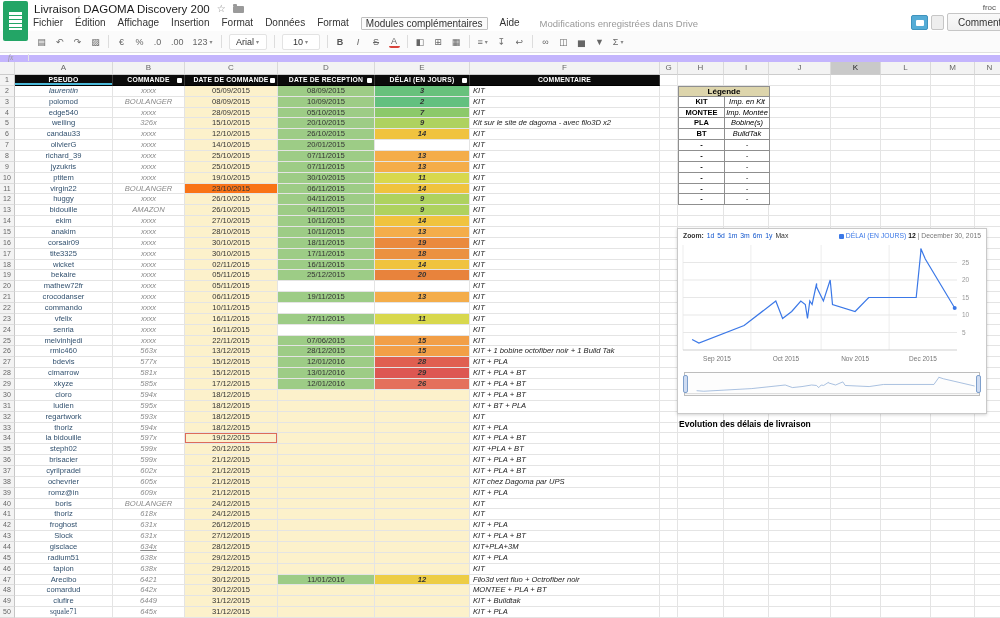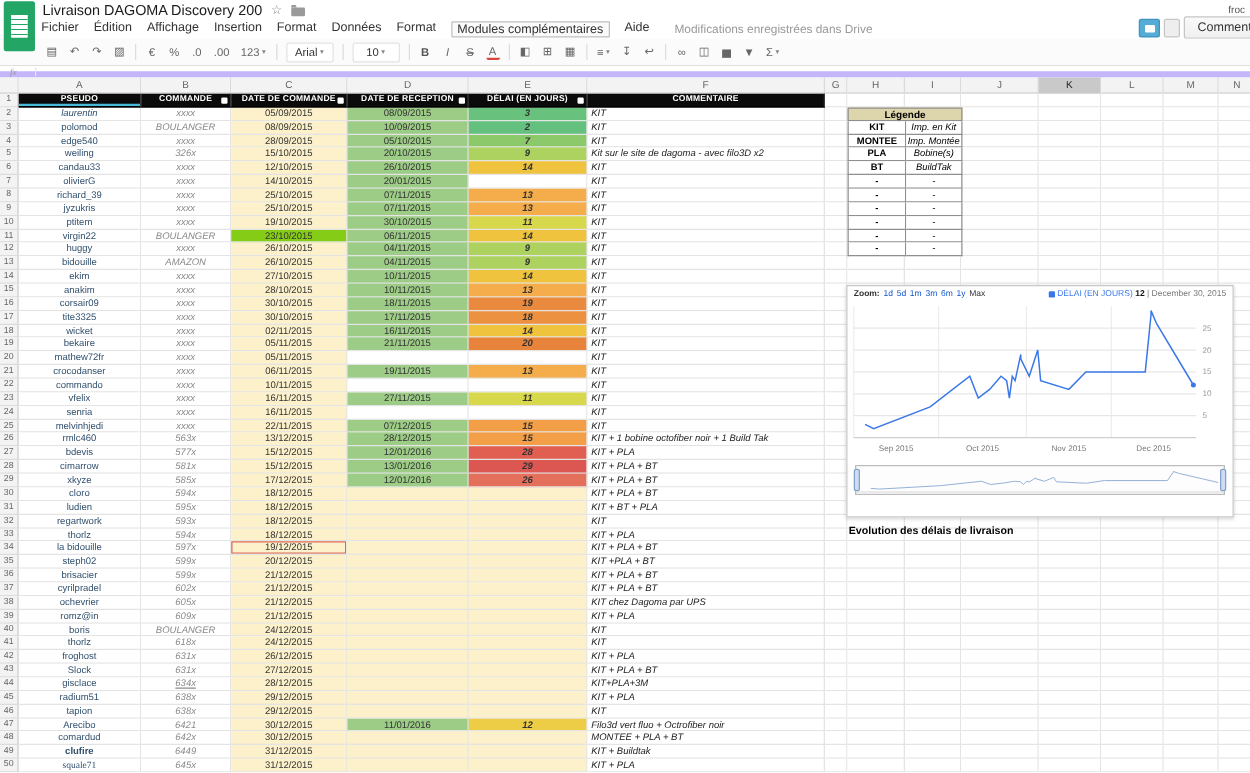--- a/index.html
+++ b/index.html
@@ -35,21 +35,21 @@
   .tb-item { display:inline-flex; align-items:center; justify-content:center; min-width:11px; height:16px; padding:0 1px; border-radius:2px; white-space:nowrap; }
   .tb-item.wide { min-width:38px; border:1px solid #e3e3e3; background:#fff; color:#333; }
   .tb-sep { width:1px; height:13px; background:#ddd; }
   .caret { font-size:6px; color:#888; margin-left:2px; }
   .tb-bold { font-weight:bold; color:#555; }
   .tb-italic { font-style:italic; }
   .tb-strike { text-decoration:line-through; }
   .tb-color { border-bottom:2px solid #d9443b; height:13px; line-height:10px; }
 
   
-  .fxbar { position:absolute; top:53px; left:0; width:1000px; height:9px; background:#fff; border-bottom:5px solid #c4b5fd; }
+  .fxbar { position:absolute; top:53px; left:0; width:1000px; height:9px; background:#fff; border-bottom:7px solid #c4b5fd; }
   .fx { position:absolute; left:8px; top:0px; font-size:7.5px; font-style:italic; color:#999; font-family:"Liberation Serif","DejaVu Serif",serif; line-height:9px; }
   .fx-divider { position:absolute; left:28px; top:1px; width:1px; height:7px; background:#e5e5e5; }
 
   
   #colheaders { position:absolute; top:62px; left:0; height:13px; display:flex; }
   .ch { height:13px; background:#f3f3f3; border-right:1px solid #d9d9d9; border-bottom:1px solid #cccccc; font-size:8px; color:#666; text-align:center; line-height:12px; flex:none; }
   .ch.gutter { width:15px; }
   .ch.selected { background:#c9c9c9; color:#222; }
 
   
@@ -412,21 +412,21 @@
         <div class="c" style="width: 62px;"></div>
         <div class="c" style="width: 50px;"></div>
         <div class="c" style="width: 50px;"></div>
         <div class="c" style="width: 44px;"></div>
         <div class="c" style="width: 30px;"></div>
       </div>
       <div class="r">
         <div class="c gut">11</div>
         <div class="c col-a" style="width: 98px;">virgin22</div>
         <div class="c col-b" style="width: 72px;">BOULANGER</div>
-        <div class="c col-c" style="width: 93px; background: #84cc16;">23/10/2015</div>
+        <div class="c col-c" style="width: 93px; background: #f97316;">23/10/2015</div>
         <div class="c col-d" style="width: 97px; background: rgb(157, 204, 134);">06/11/2015</div>
         <div class="c col-e" style="width: 95px; background: rgb(240, 195, 62);">14</div>
         <div class="c col-f" style="width: 190px;">KIT</div>
         <div class="c" style="width: 18px;"></div>
         <div class="c" style="width: 46px;"></div>
         <div class="c" style="width: 45px;"></div>
         <div class="c" style="width: 62px;"></div>
         <div class="c" style="width: 50px;"></div>
         <div class="c" style="width: 50px;"></div>
         <div class="c" style="width: 44px;"></div>
@@ -549,21 +549,21 @@
         <div class="c" style="width: 50px;"></div>
         <div class="c" style="width: 50px;"></div>
         <div class="c" style="width: 44px;"></div>
         <div class="c" style="width: 30px;"></div>
       </div>
       <div class="r">
         <div class="c gut">19</div>
         <div class="c col-a" style="width: 98px;">bekaire</div>
         <div class="c col-b" style="width: 72px;">xxxx</div>
         <div class="c col-c" style="width: 93px; background: rgb(252, 241, 203);">05/11/2015</div>
-        <div class="c col-d" style="width: 97px; background: rgb(157, 204, 134);">21/11/2015</div>
+        <div class="c col-d" style="width: 97px; background: rgb(157, 204, 134);">25/12/2015</div>
         <div class="c col-e" style="width: 95px; background: rgb(232, 131, 60);">20</div>
         <div class="c col-f" style="width: 190px;">KIT</div>
         <div class="c" style="width: 18px;"></div>
         <div class="c" style="width: 46px;"></div>
         <div class="c" style="width: 45px;"></div>
         <div class="c" style="width: 62px;"></div>
         <div class="c" style="width: 50px;"></div>
         <div class="c" style="width: 50px;"></div>
         <div class="c" style="width: 44px;"></div>
         <div class="c" style="width: 30px;"></div>
@@ -651,21 +651,21 @@
         <div class="c" style="width: 50px;"></div>
         <div class="c" style="width: 50px;"></div>
         <div class="c" style="width: 44px;"></div>
         <div class="c" style="width: 30px;"></div>
       </div>
       <div class="r">
         <div class="c gut">25</div>
         <div class="c col-a" style="width: 98px;">melvinhjedi</div>
         <div class="c col-b" style="width: 72px;">xxxx</div>
         <div class="c col-c" style="width: 93px; background: rgb(252, 241, 203);">22/11/2015</div>
-        <div class="c col-d" style="width: 97px; background: rgb(157, 204, 134);">07/12/2015</div>
+        <div class="c col-d" style="width: 97px; background: rgb(157, 204, 134);">07/06/2015</div>
         <div class="c col-e" style="width: 95px; background: rgb(242, 159, 71);">15</div>
         <div class="c col-f" style="width: 190px;">KIT</div>
         <div class="c" style="width: 18px;"></div>
         <div class="c" style="width: 46px;"></div>
         <div class="c" style="width: 45px;"></div>
         <div class="c" style="width: 62px;"></div>
         <div class="c" style="width: 50px;"></div>
         <div class="c" style="width: 50px;"></div>
         <div class="c" style="width: 44px;"></div>
         <div class="c" style="width: 30px;"></div>
@@ -1056,21 +1056,21 @@
         <div class="c" style="width: 46px;"></div>
         <div class="c" style="width: 45px;"></div>
         <div class="c" style="width: 62px;"></div>
         <div class="c" style="width: 50px;"></div>
         <div class="c" style="width: 50px;"></div>
         <div class="c" style="width: 44px;"></div>
         <div class="c" style="width: 30px;"></div>
       </div>
       <div class="r">
         <div class="c gut">49</div>
-        <div class="c col-a" style="width: 98px; font-weight: bold;">clufire</div>
+        <div class="c col-a" style="width: 98px;">clufire</div>
         <div class="c col-b" style="width: 72px;">6449</div>
         <div class="c col-c" style="width: 93px; background: rgb(252, 241, 203);">31/12/2015</div>
         <div class="c col-d" style="width: 97px; background: rgb(252, 241, 203);"></div>
         <div class="c col-e" style="width: 95px; background: rgb(252, 241, 203);"></div>
         <div class="c col-f" style="width: 190px;">KIT + Buildtak</div>
         <div class="c" style="width: 18px;"></div>
         <div class="c" style="width: 46px;"></div>
         <div class="c" style="width: 45px;"></div>
         <div class="c" style="width: 62px;"></div>
         <div class="c" style="width: 50px;"></div>

